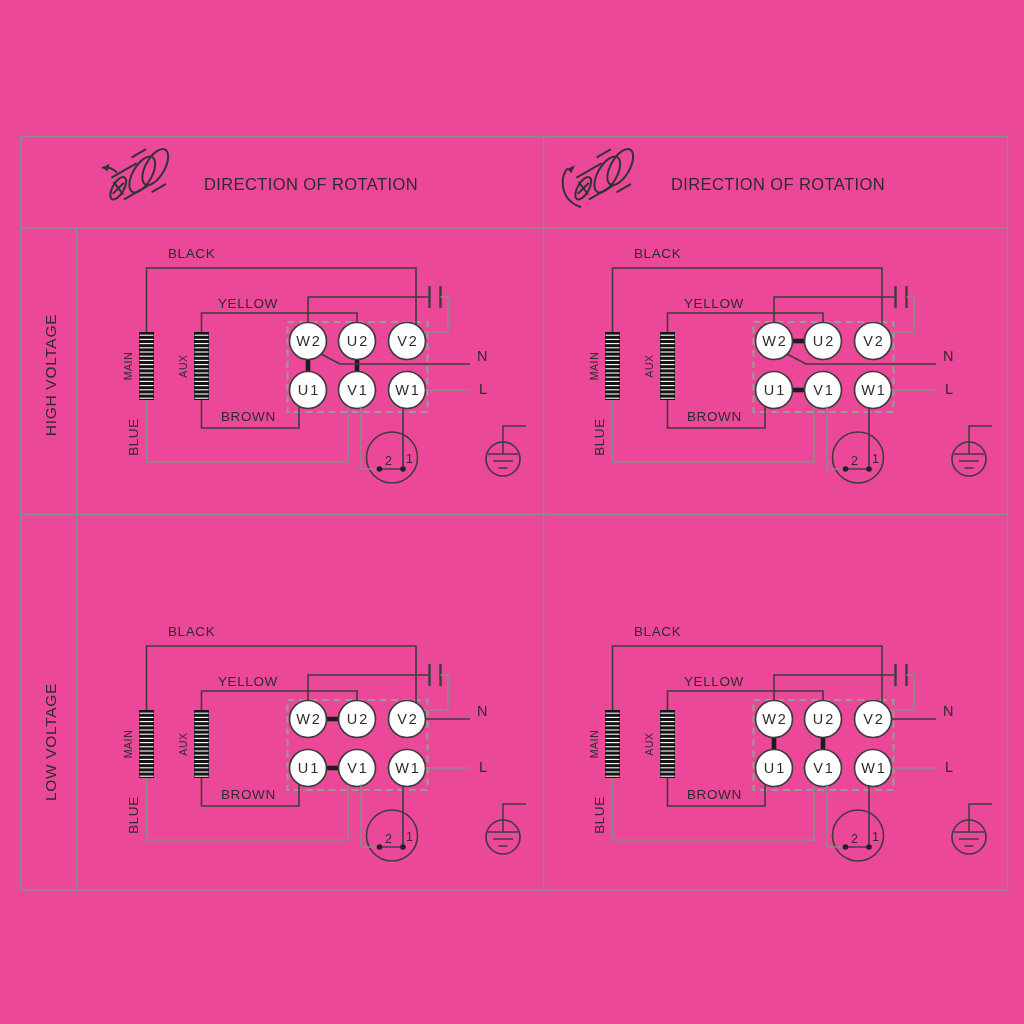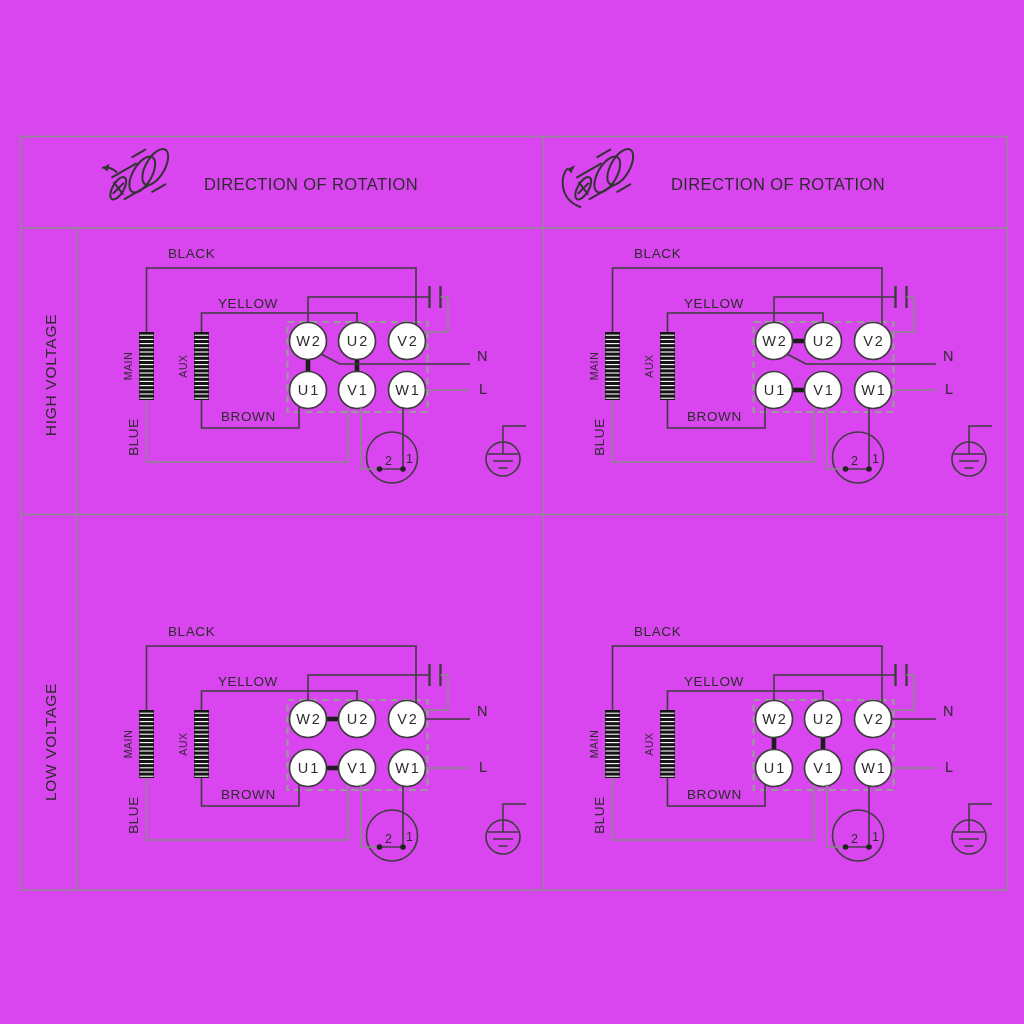--- a/index.html
+++ b/index.html
@@ -1,16 +1,16 @@
 <!DOCTYPE html>
 <html><head>
 <meta charset="utf-8">
 <style>
   html,body{margin:0;padding:0;background:#ffffff;}
-  .page{position:relative;width:1024px;height:1024px;background:#d946ef;overflow:hidden;}
+  .page{position:relative;width:1024px;height:1024px;background:#ec4899;overflow:hidden;}
   svg text{font-family:"Liberation Sans",sans-serif;fill:#2c2c2c;}
   .fs-wire{font-size:13.5px;letter-spacing:0.6px;}
   .fs-term{font-size:14.5px;letter-spacing:2px;text-anchor:middle;}
   .fs-sm{font-size:10.5px;letter-spacing:0.6px;text-anchor:middle;}
   .fs-nl{font-size:14.5px;}
   .fs-dig{font-size:12.5px;text-anchor:middle;}
   .fs-head{font-size:16.5px;letter-spacing:0.4px;text-anchor:middle;}
   .fs-row{font-size:15.5px;letter-spacing:0.7px;text-anchor:middle;}
   .frame{stroke:#8c8c8c;stroke-width:1.4;fill:none;}
   .icon-line{stroke:#333;stroke-width:1.6;fill:none;stroke-linejoin:round;stroke-linecap:round;}

